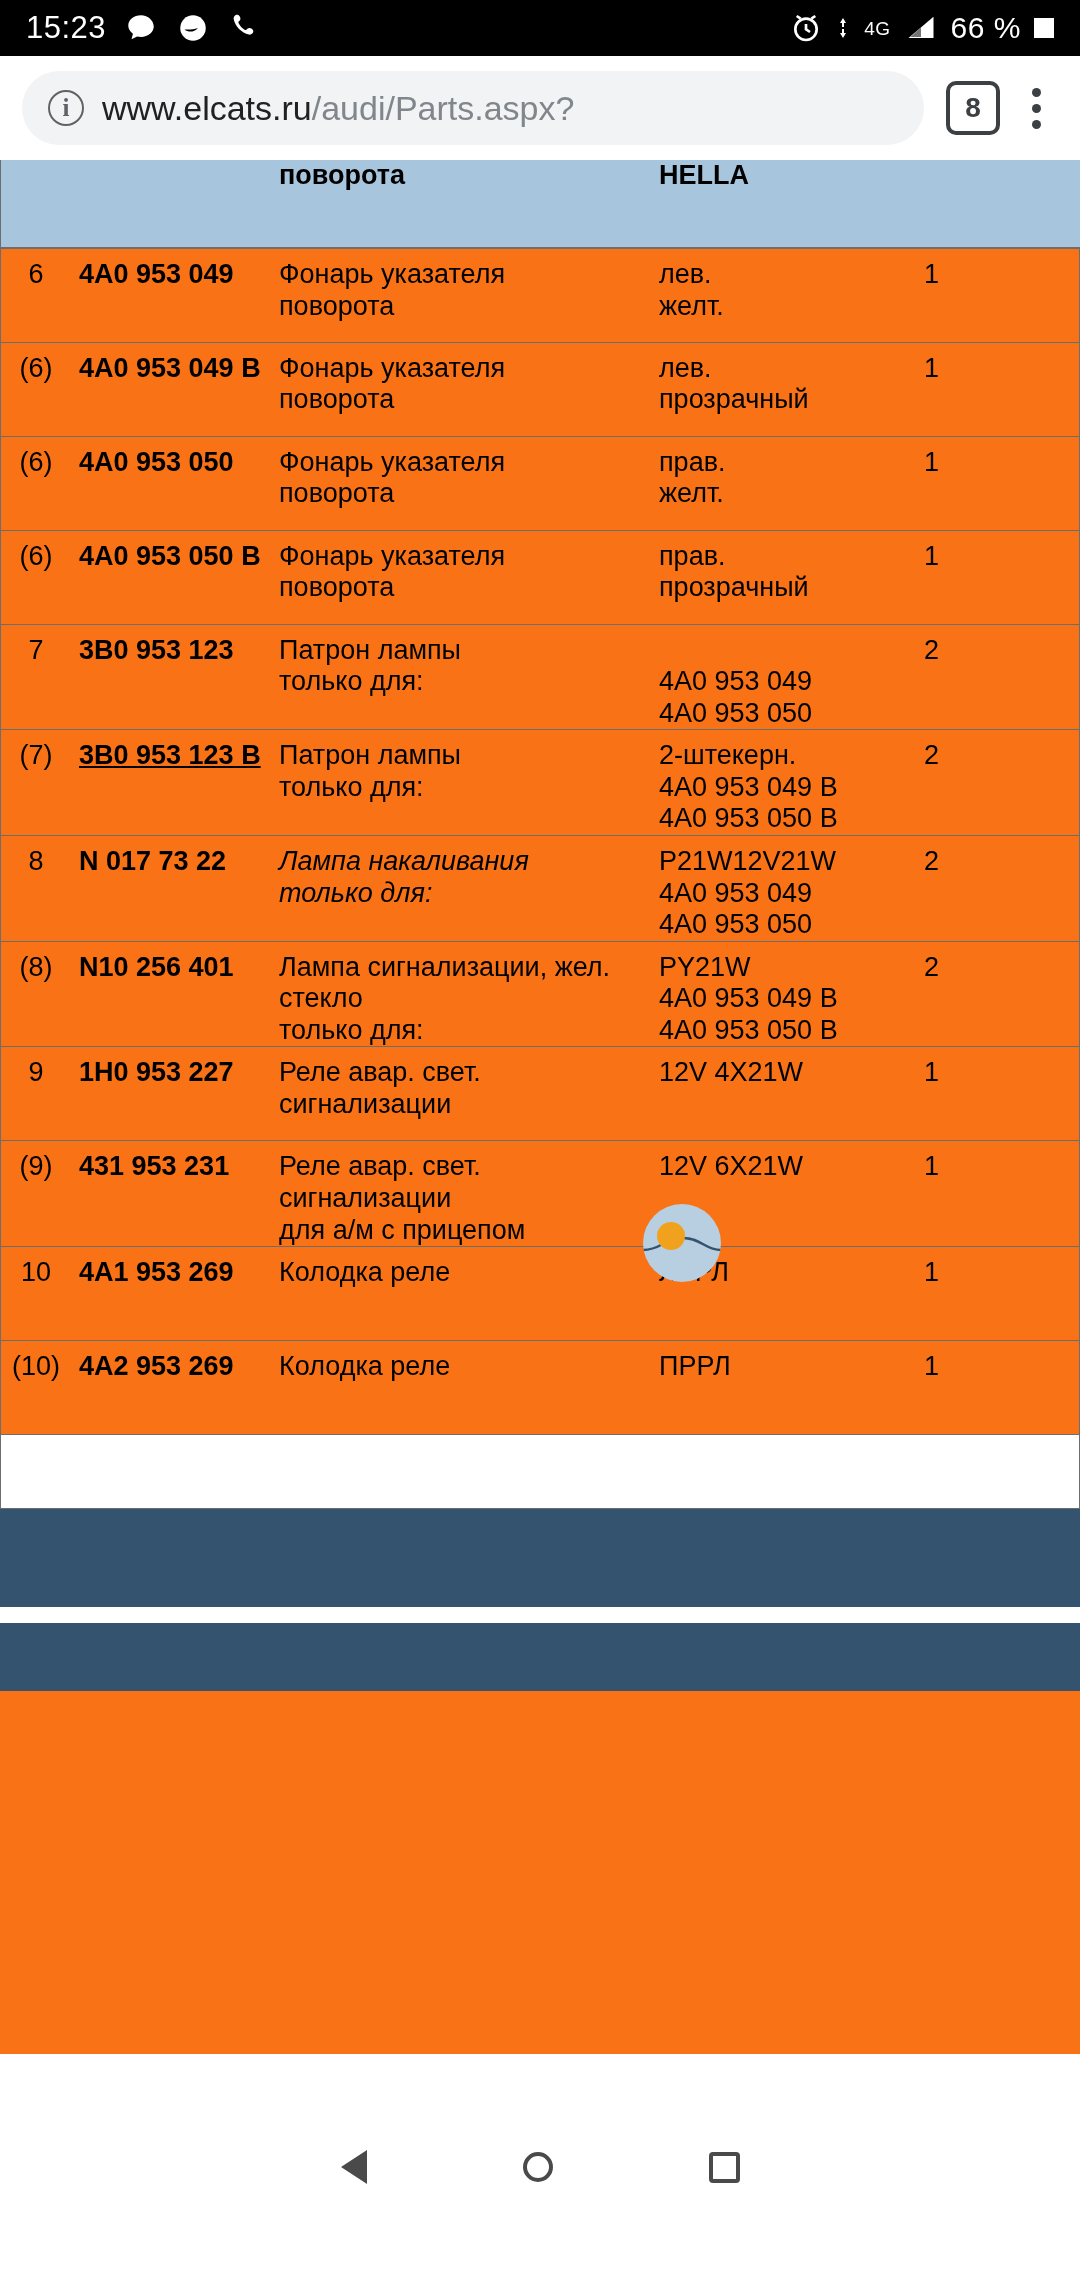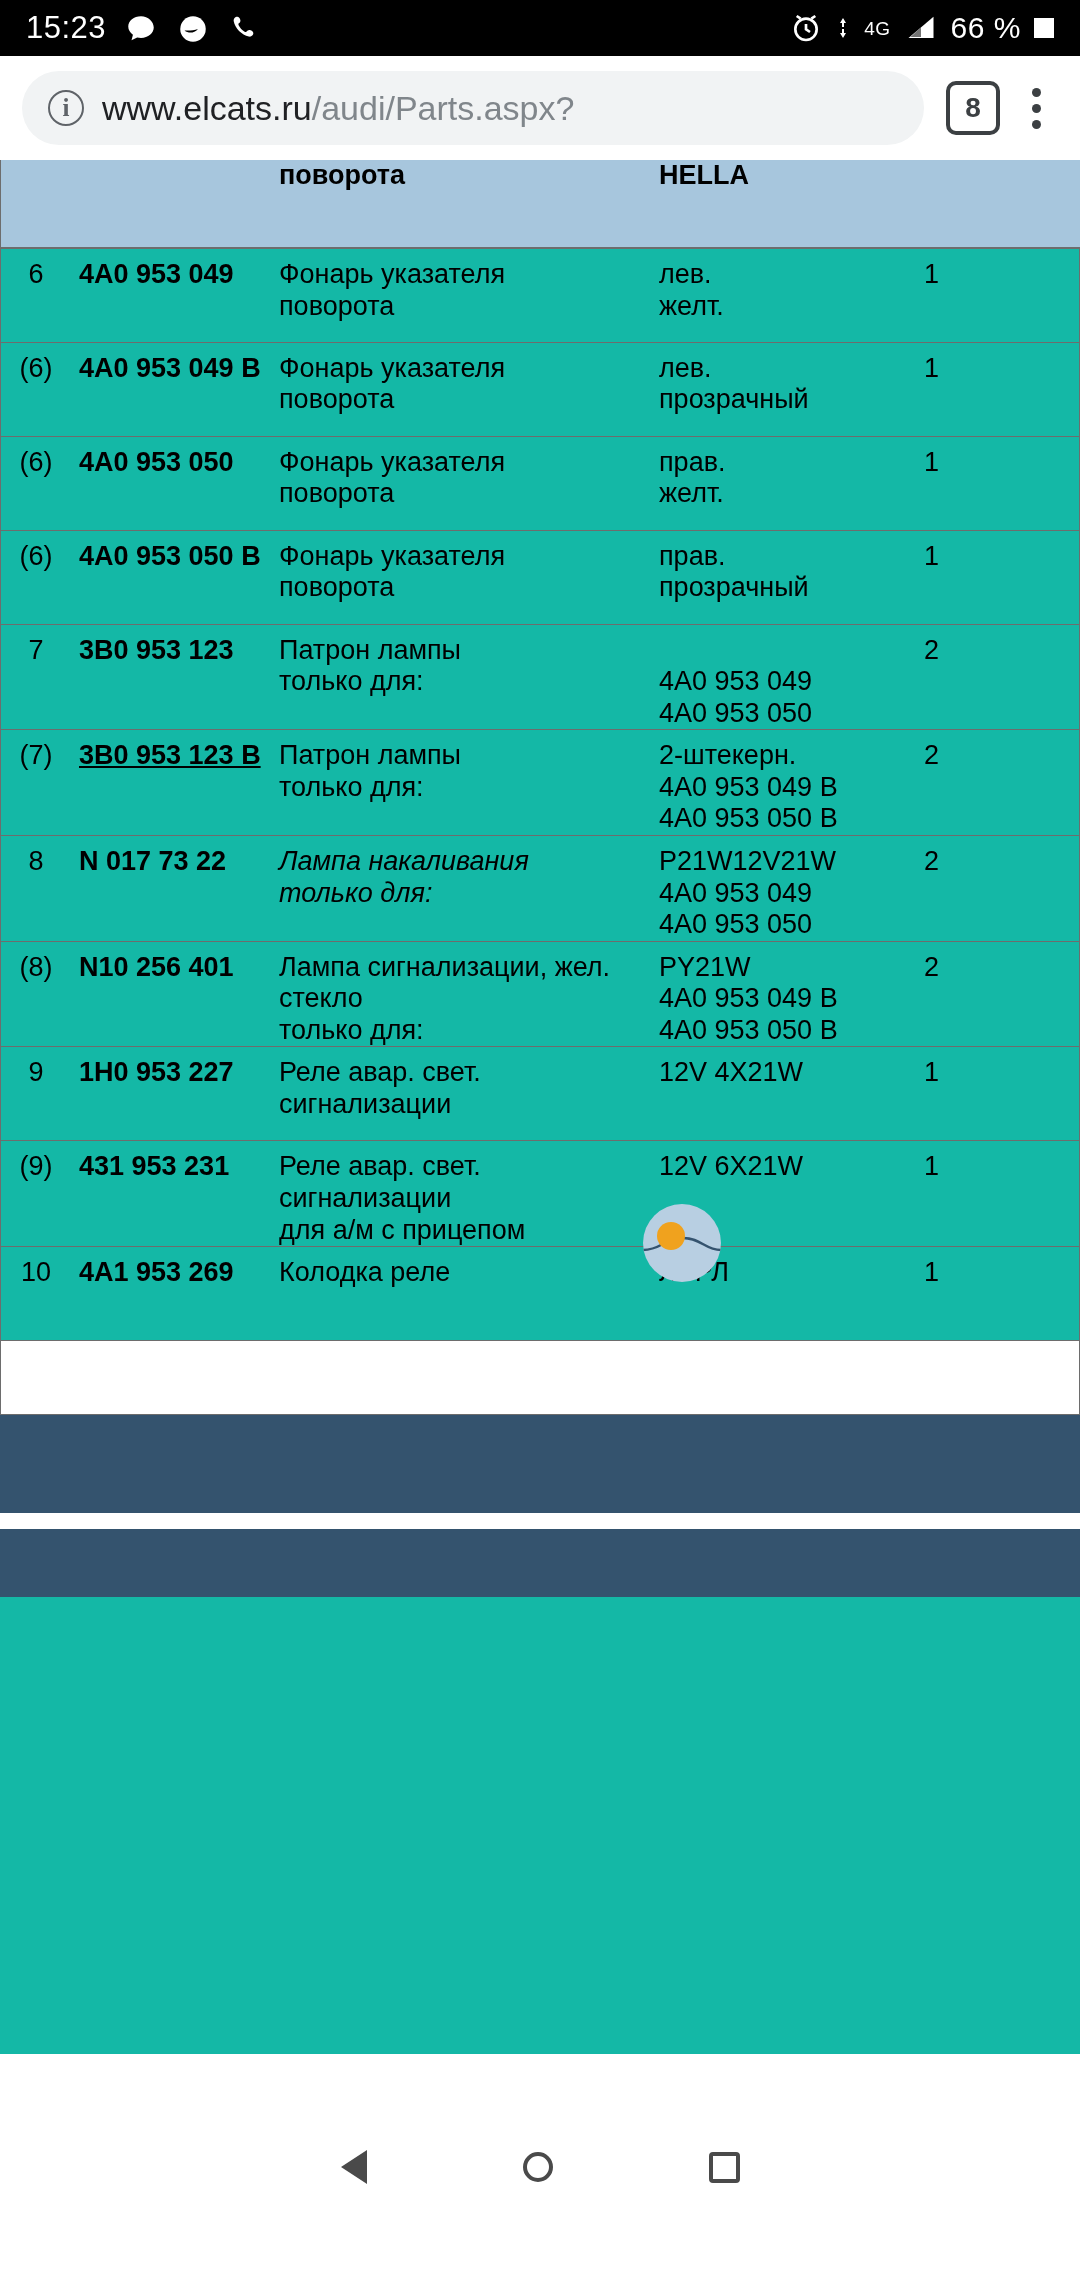--- a/index.html
+++ b/index.html
@@ -16,21 +16,21 @@
     height: 56px;
     background: #000000;
     color: #ffffff;
     display: flex;
     align-items: center;
     padding: 0 26px;
     font-size: 30px;
     letter-spacing: 0.5px;
   }
   .statusbar .clock { font-size: 31px; font-weight: 400; }
-  .sb-left { display: flex; align-items: flex-end; gap: 18px; }
+  .sb-left { display: flex; align-items: center; gap: 18px; }
   .sb-right { margin-left: auto; display: flex; align-items: center; gap: 13px; }
   .sb-icon { display: inline-flex; align-items: center; justify-content: center; }
   .battery-pct { font-size: 30px; }
   .batt-box {
     width: 20px; height: 20px; background: #ffffff; display: inline-block;
   }
 
   
   .browserbar {
     height: 104px;
@@ -69,21 +69,21 @@
   .menu-dots {
     width: 44px; height: 60px; display: flex; flex-direction: column;
     align-items: center; justify-content: center; gap: 7px; flex: none;
   }
   .menu-dots i { width: 9px; height: 9px; background: #3c4043; border-radius: 50%; display: block; }
 
   
   .page {
     position: relative;
     height: 1894px;
-    background: #14b8a6;
+    background: #f97316;
     overflow: hidden;
   }
   table.parts {
     width: 1080px;
     border-collapse: collapse;
     table-layout: fixed;
   }
   table.parts col.c0 { width: 70px; }
   table.parts col.c1 { width: 200px; }
   table.parts col.c2 { width: 380px; }
@@ -364,20 +364,28 @@
             <td></td>
           </tr>
           <tr style="height: 94px;">
             <td class="idx" style="white-space: pre-line;">10</td>
             <td class="num" style="white-space: pre-line;">4A1 953 269</td>
             <td class="desc" style="white-space: pre-line;">Колодка реле</td>
             <td class="spec" style="white-space: pre-line;">ЛВРЛ</td>
             <td class="qty" style="white-space: pre-line;">1</td>
             <td></td>
           </tr>
+          <tr style="height: 94px;">
+            <td class="idx" style="white-space: pre-line;">(10)</td>
+            <td class="num" style="white-space: pre-line;">4A2 953 269</td>
+            <td class="desc" style="white-space: pre-line;">Колодка реле</td>
+            <td class="spec" style="white-space: pre-line;">ПРРЛ</td>
+            <td class="qty" style="white-space: pre-line;">1</td>
+            <td></td>
+          </tr>
         </tbody>
     </table>
   </div>
 
   <div class="footer-band-1"></div>
   <div class="footer-band-2"></div>
   <div class="footer-band-3"></div>
   <div class="footer-band-4"></div>
 
   <div class="bubble">

